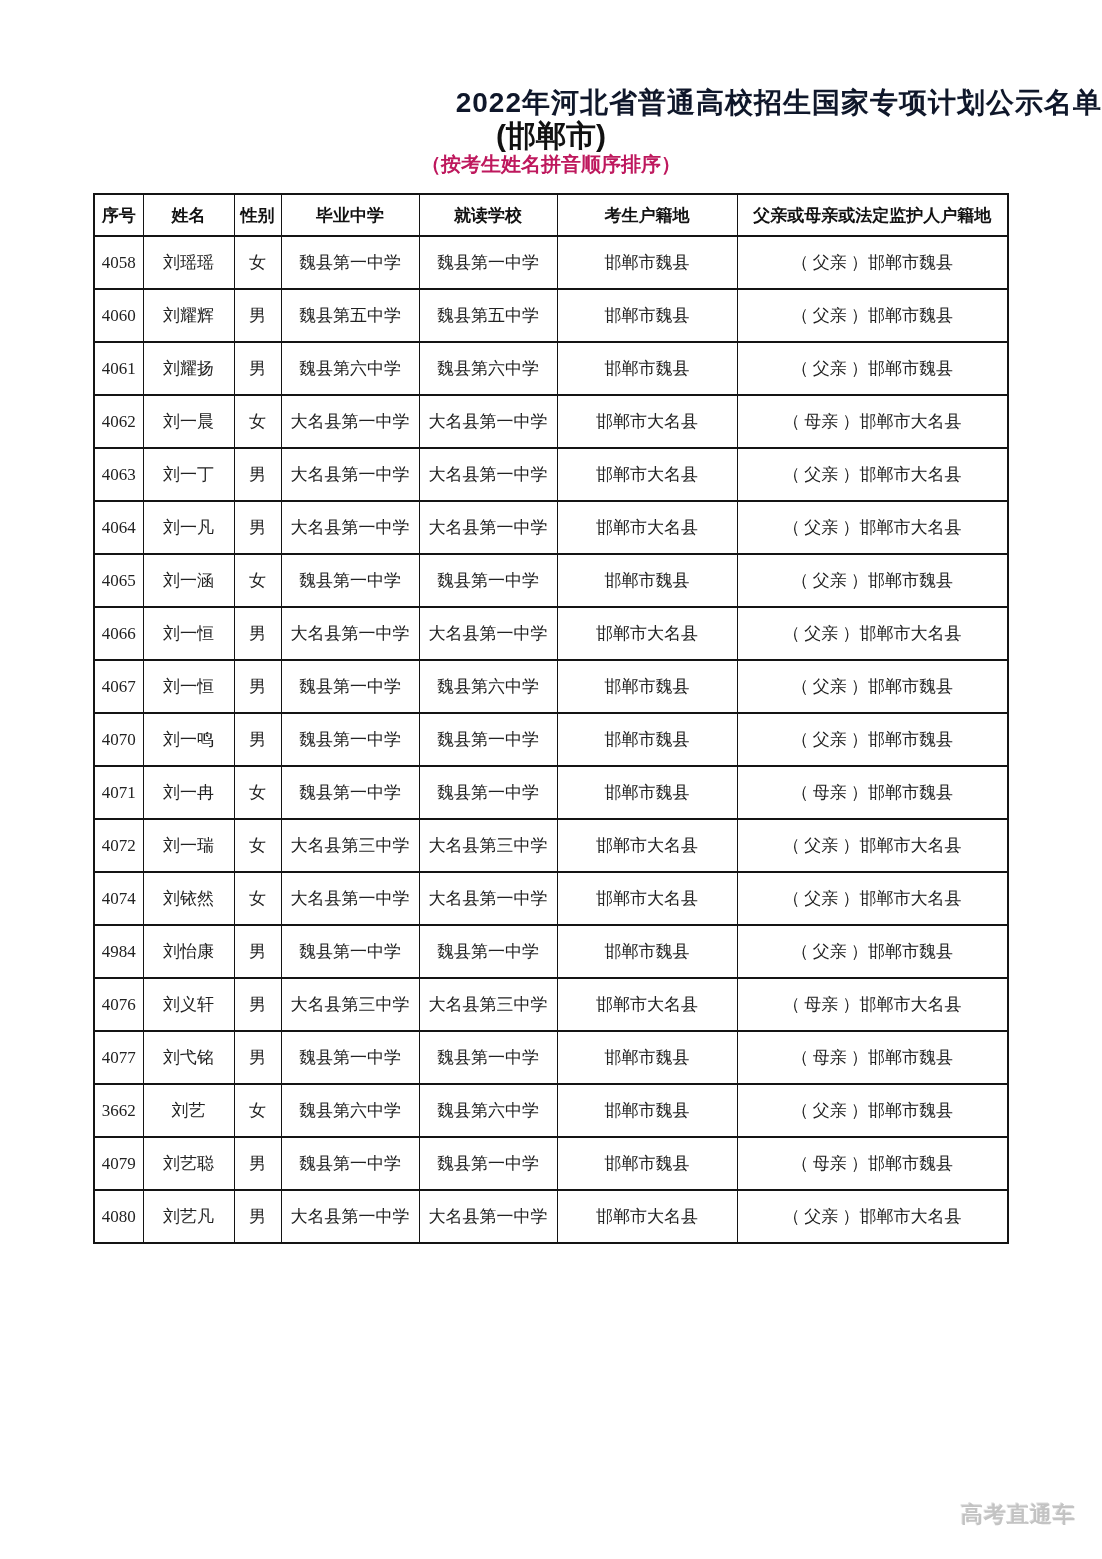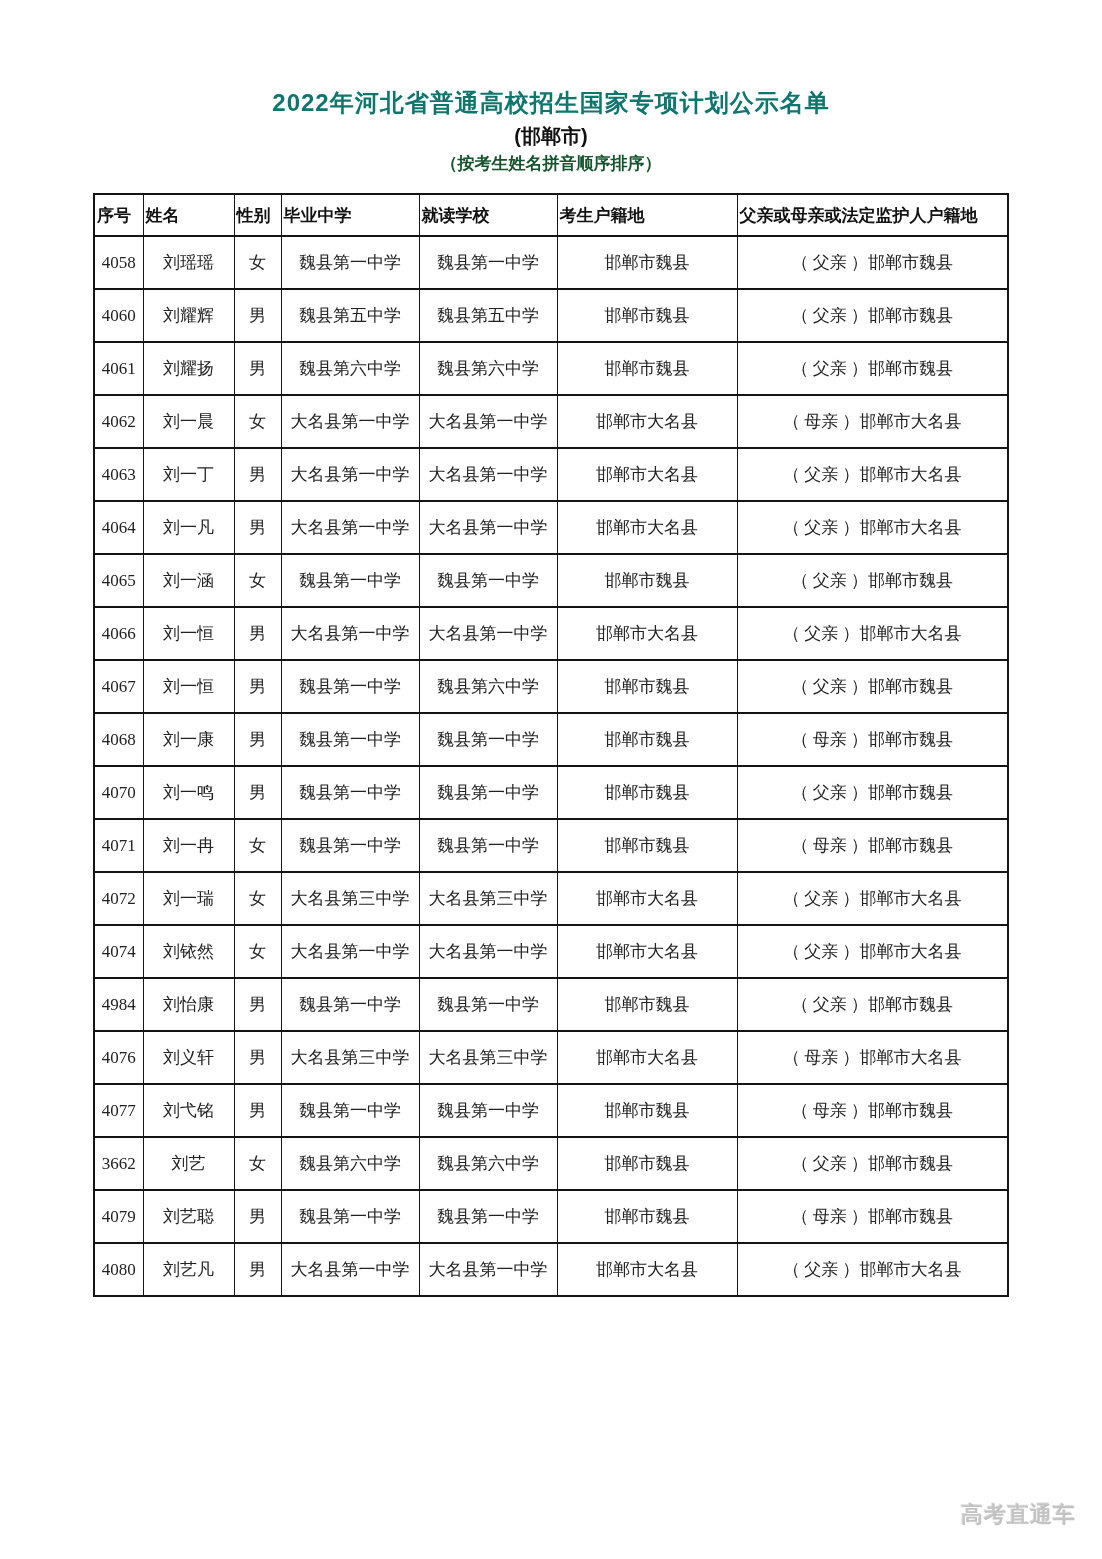--- a/index.html
+++ b/index.html
@@ -19,38 +19,39 @@
   .title-block {
     position: absolute;
     top: 86px;
     left: 0;
     width: 100%;
     text-align: center;
   }
   .title-main {
     font-family: "Liberation Sans", "DejaVu Sans", sans-serif;
     font-weight: bold;
-    font-size: 24px;
+    font-size: 28px;
     line-height: 34px;
-    color: #0f766e;
+    color: #0f172a;
     letter-spacing: 1px;
+    text-align: right;
   }
   .title-city {
     font-family: "Liberation Sans", "DejaVu Sans", sans-serif;
     font-weight: bold;
-    font-size: 20px;
+    font-size: 30px;
     line-height: 32px;
     color: #111;
   }
   .title-note {
     font-family: "Liberation Sans", "DejaVu Sans", sans-serif;
     font-weight: bold;
-    font-size: 17px;
+    font-size: 20px;
     line-height: 24px;
-    color: #14532d;
+    color: #be185d;
   }
   table.roster {
     position: absolute;
     left: 93px;
     top: 193px;
     width: 914px;
     border-collapse: collapse;
     table-layout: fixed;
     border: 2px solid #141414;
   }
@@ -59,21 +60,21 @@
   col.c2 { width: 47px; }
   col.c3 { width: 138px; }
   col.c4 { width: 138px; }
   col.c5 { width: 180px; }
   col.c6 { width: 271px; }
   table.roster th {
     font-family: "Liberation Sans", "DejaVu Sans", sans-serif;
     font-weight: bold;
     font-size: 17px;
     height: 40px;
-    text-align: left;
+    text-align: center;
     vertical-align: middle;
     padding: 0 2px;
     border: 1px solid #141414;
     border-top-width: 2px;
     border-bottom-width: 2px;
     color: #111;
     white-space: nowrap;
     overflow: hidden;
   }
   table.roster td {
@@ -211,29 +212,20 @@
         <tr>
           <td>4067</td>
           <td>刘一恒</td>
           <td>男</td>
           <td>魏县第一中学</td>
           <td>魏县第六中学</td>
           <td>邯郸市魏县</td>
           <td>（ 父亲 ）邯郸市魏县</td>
         </tr>
         <tr>
-          <td>4068</td>
-          <td>刘一康</td>
-          <td>男</td>
-          <td>魏县第一中学</td>
-          <td>魏县第一中学</td>
-          <td>邯郸市魏县</td>
-          <td>（ 母亲 ）邯郸市魏县</td>
-        </tr>
-        <tr>
           <td>4070</td>
           <td>刘一鸣</td>
           <td>男</td>
           <td>魏县第一中学</td>
           <td>魏县第一中学</td>
           <td>邯郸市魏县</td>
           <td>（ 父亲 ）邯郸市魏县</td>
         </tr>
         <tr>
           <td>4071</td>

